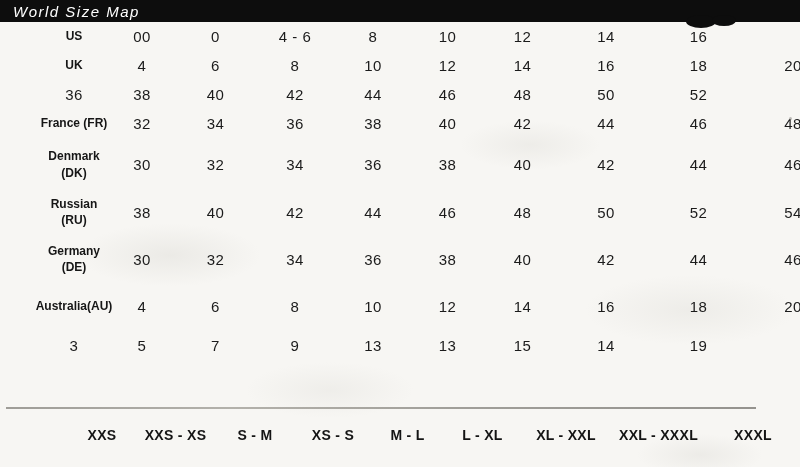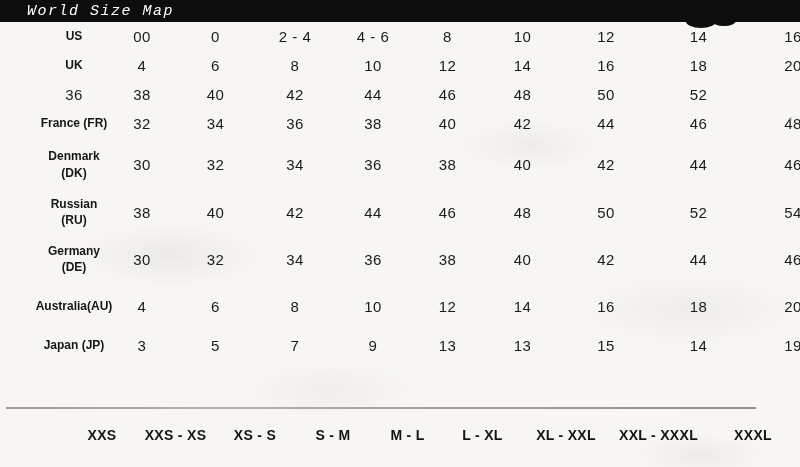--- a/index.html
+++ b/index.html
@@ -18,22 +18,22 @@
       radial-gradient(ellipse 90px 30px at 700px 455px, rgba(188,186,178,.18), transparent 70%),
       #f7f6f3;
   }
   
   .titlebar{
     position:absolute;left:0;top:0;width:800px;height:22px;
     background:#0d0d0d;color:#ffffff;
     display:flex;align-items:center;
   }
   .titlebar .title{
-    padding-left:27px;
-    font-family:Liberation Mono, monospace;
+    padding-left:13px;
+    font-family:Liberation Sans, sans-serif;
     font-style:italic;font-size:15px;letter-spacing:1.5px;
     white-space:nowrap;
   }
   .bar-blob{
     position:absolute;left:686px;top:15px;width:30px;height:13px;
     background:#0d0d0d;border-radius:50%;
   }
   .bar-blob2{
     position:absolute;left:712px;top:15px;width:24px;height:11px;
     background:#0d0d0d;border-radius:50%;
@@ -90,21 +90,20 @@
   <div class="bar-blob"></div>
   <div class="bar-blob2"></div>
 
   <div class="table">
       <div class="trow">
         <div class="cell rlabel">
           <span class="lline">US</span>
         </div>
         <div class="cell val">00</div>
         <div class="cell val">0</div>
-        <div class="cell val">2 - 4</div>
         <div class="cell val">4 - 6</div>
         <div class="cell val">8</div>
         <div class="cell val">10</div>
         <div class="cell val">12</div>
         <div class="cell val">14</div>
         <div class="cell val">16</div>
       </div>
       <div class="trow">
         <div class="cell rlabel">
           <span class="lline">UK</span>
@@ -196,43 +195,40 @@
         <div class="cell val">6</div>
         <div class="cell val">8</div>
         <div class="cell val">10</div>
         <div class="cell val">12</div>
         <div class="cell val">14</div>
         <div class="cell val">16</div>
         <div class="cell val">18</div>
         <div class="cell val">20</div>
       </div>
       <div class="trow">
-        <div class="cell rlabel">
-          <span class="lline">Japan (JP)</span>
-        </div>
         <div class="cell val">3</div>
         <div class="cell val">5</div>
         <div class="cell val">7</div>
         <div class="cell val">9</div>
         <div class="cell val">13</div>
         <div class="cell val">13</div>
         <div class="cell val">15</div>
         <div class="cell val">14</div>
         <div class="cell val">19</div>
       </div>
     </div>
 
   <div class="divider"></div>
 
   <div class="footer-row">
       <div class="cell"></div>
       <div class="cell fval">XXS</div>
       <div class="cell fval">XXS - XS</div>
+      <div class="cell fval">S - M</div>
       <div class="cell fval">XS - S</div>
-      <div class="cell fval">S - M</div>
       <div class="cell fval">M - L</div>
       <div class="cell fval">L - XL</div>
       <div class="cell fval">XL - XXL</div>
       <div class="cell fval">XXL - XXXL</div>
       <div class="cell fval">XXXL</div>
     </div>
 
   <div class="speck" style="left:789px;top:117px;"></div>
 
 </div>

